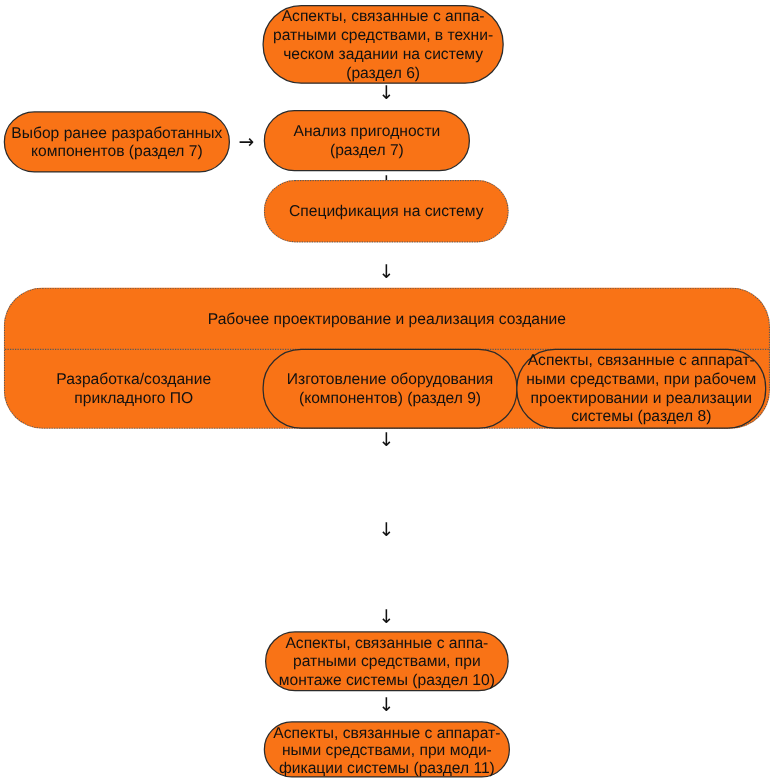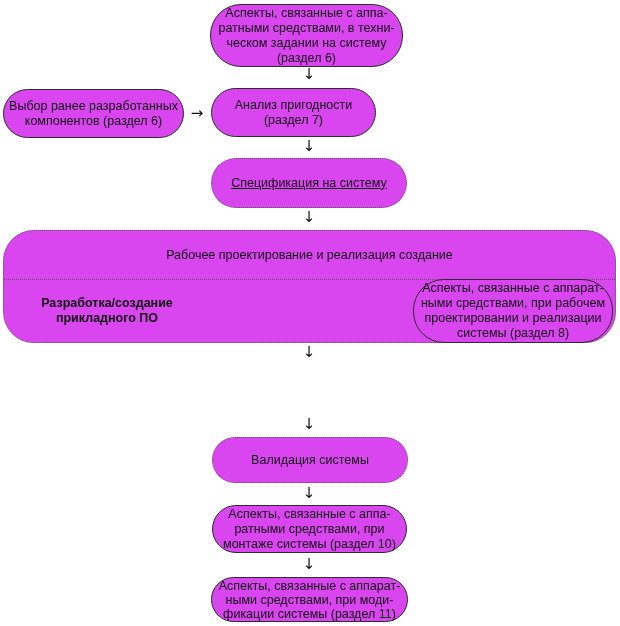--- a/index.html
+++ b/index.html
@@ -13,21 +13,21 @@
     height: 626px;
     background: #ffffff;
     font-family: "Liberation Sans", sans-serif;
     font-size: 12.5px;
     color: #111111;
     overflow: hidden;
   }
   .box {
     position: absolute;
     box-sizing: border-box;
-    background: #d946ef;
+    background: #f97316;
     display: flex;
     align-items: center;
     justify-content: center;
     text-align: center;
     white-space: pre-line;
     line-height: 15px;
     padding: 1px 4px;
     border-radius: 31px;
   }
   .solid { border: 1px solid #2b2b2b; }
@@ -73,49 +73,50 @@
 <div class="canvas">
 
   <div class="box solid" style="left:210px; top:4px; width:193px; height:63px;">Аспекты, связанные с аппа-
 ратными средствами, в техни-
 ческом задании на систему
 (раздел 6)</div>
 
   <div class="arrow" style="left:298px; top:66px;">↓</div>
 
   <div class="box solid" style="left:3px; top:89px; width:181px; height:49px;">Выбор ранее разработанных
-компонентов (раздел 6)</div>
+компонентов (раздел 7)</div>
 
   <div class="arrow" style="left:186px; top:105px;">→</div>
 
   <div class="box solid" style="left:211px; top:88px; width:165px; height:49px;">Анализ пригодности (раздел 7)</div>
 
   <div class="arrow" style="left:298px; top:138px;">↓</div>
 
-  <div class="box dotted" style="left:211px; top:158px; width:196px; height:50px;text-decoration:underline;">Спецификация на систему</div>
+  <div class="box dotted" style="left:211px; top:144px; width:196px; height:50px;">Спецификация на систему</div>
 
   <div class="arrow" style="left:298px; top:209px;">↓</div>
 
   <div class="box dotted" style="left:3px; top:230px; width:613px; height:113px; padding:0;">
     <div class="container-title">Рабочее проектирование и реализация создание</div>
     <div class="container-separator"></div>
-    <div class="cell-plain" style="left:0; top:48px; width:206px; height:64px;font-weight:bold;">Разработка/создание
+    <div class="cell-plain" style="left:0; top:48px; width:206px; height:64px;">Разработка/создание
 прикладного ПО</div>
+    <div class="box solid" style="left:206px; top:48px; width:204px; height:64px;">Изготовление оборудования
+(компонентов) (раздел 9)</div>
     <div class="box solid" style="left:409px; top:48px; width:200px; height:64px;">Аспекты, связанные с аппарат-
 ными средствами, при рабочем
 проектировании и реализации
 системы (раздел 8)</div>
   </div>
 
   <div class="arrow" style="left:298px; top:344px;">↓</div>
 
 
   <div class="arrow" style="left:298px; top:416px;">↓</div>
 
-  <div class="box dotted" style="left:212px; top:437px; width:196px; height:46px;">Валидация системы</div>
 
   <div class="arrow" style="left:298px; top:485px;">↓</div>
 
   <div class="box solid" style="left:212px; top:505px; width:195px; height:48px;">Аспекты, связанные с аппа-
 ратными средствами, при
 монтаже системы (раздел 10)</div>
 
   <div class="arrow" style="left:298px; top:556px;">↓</div>
 
   <div class="box solid tight" style="left:211px; top:577px; width:197px; height:45px;">Аспекты, связанные с аппарат-

